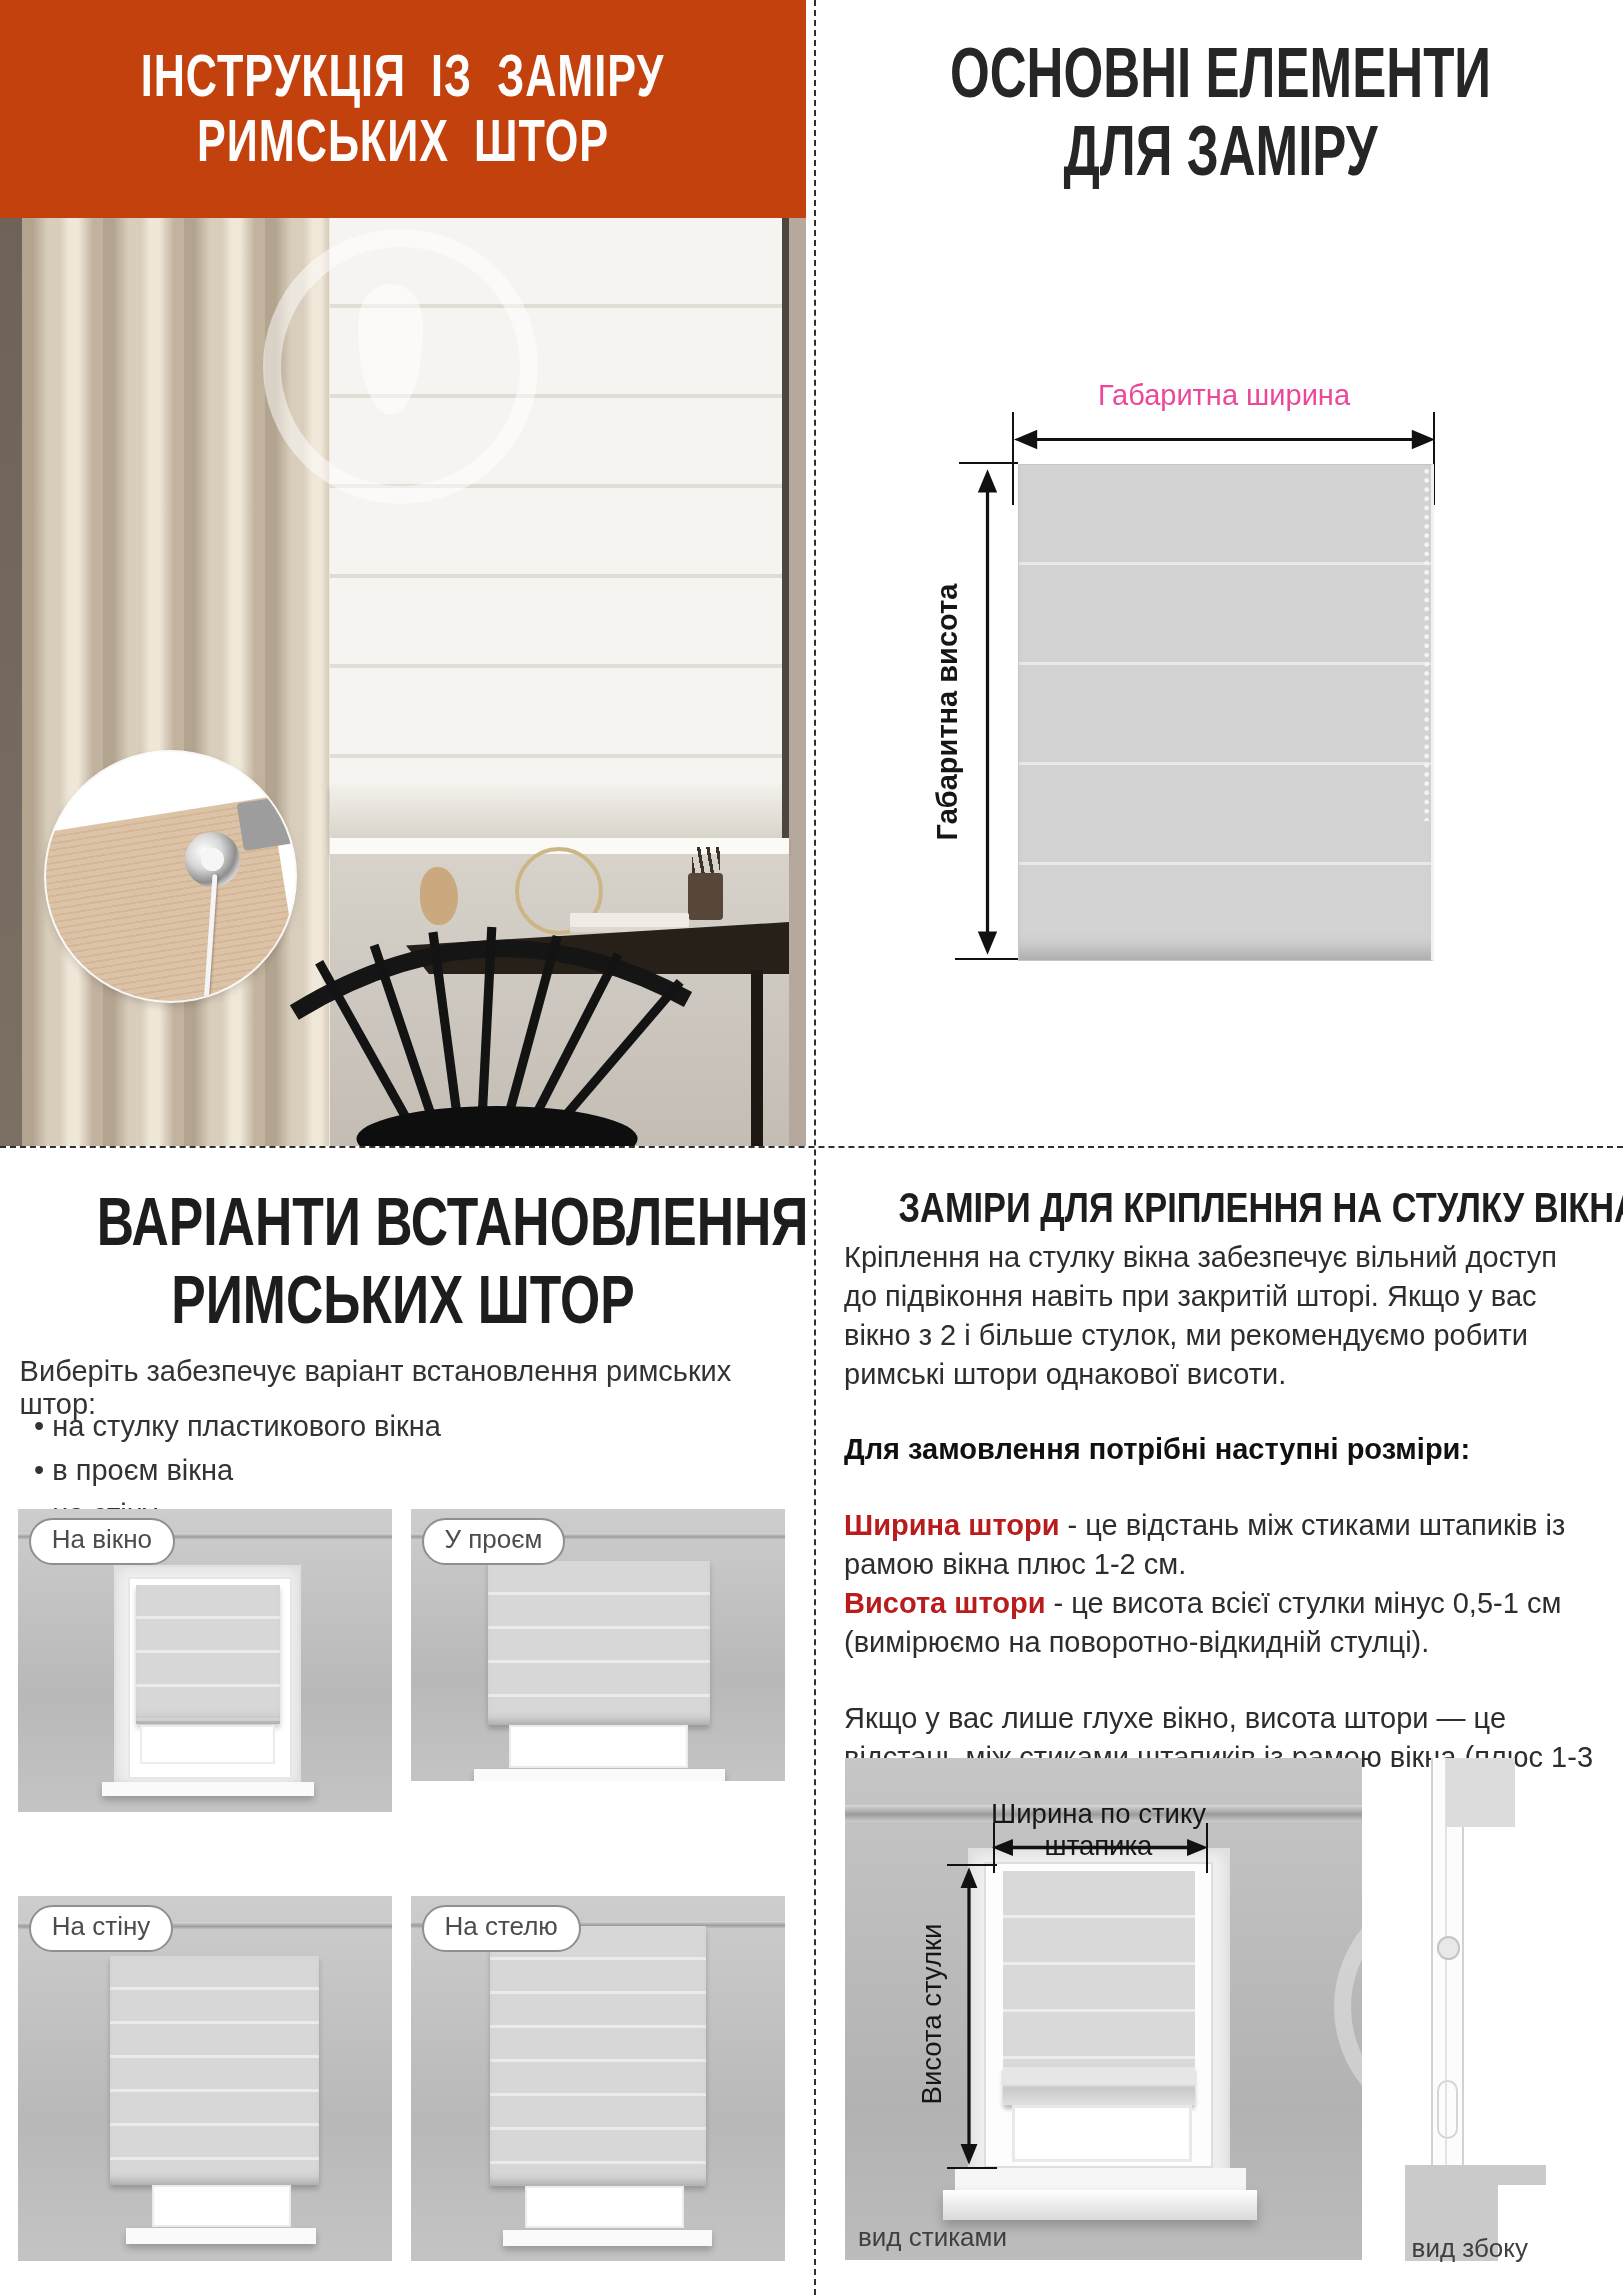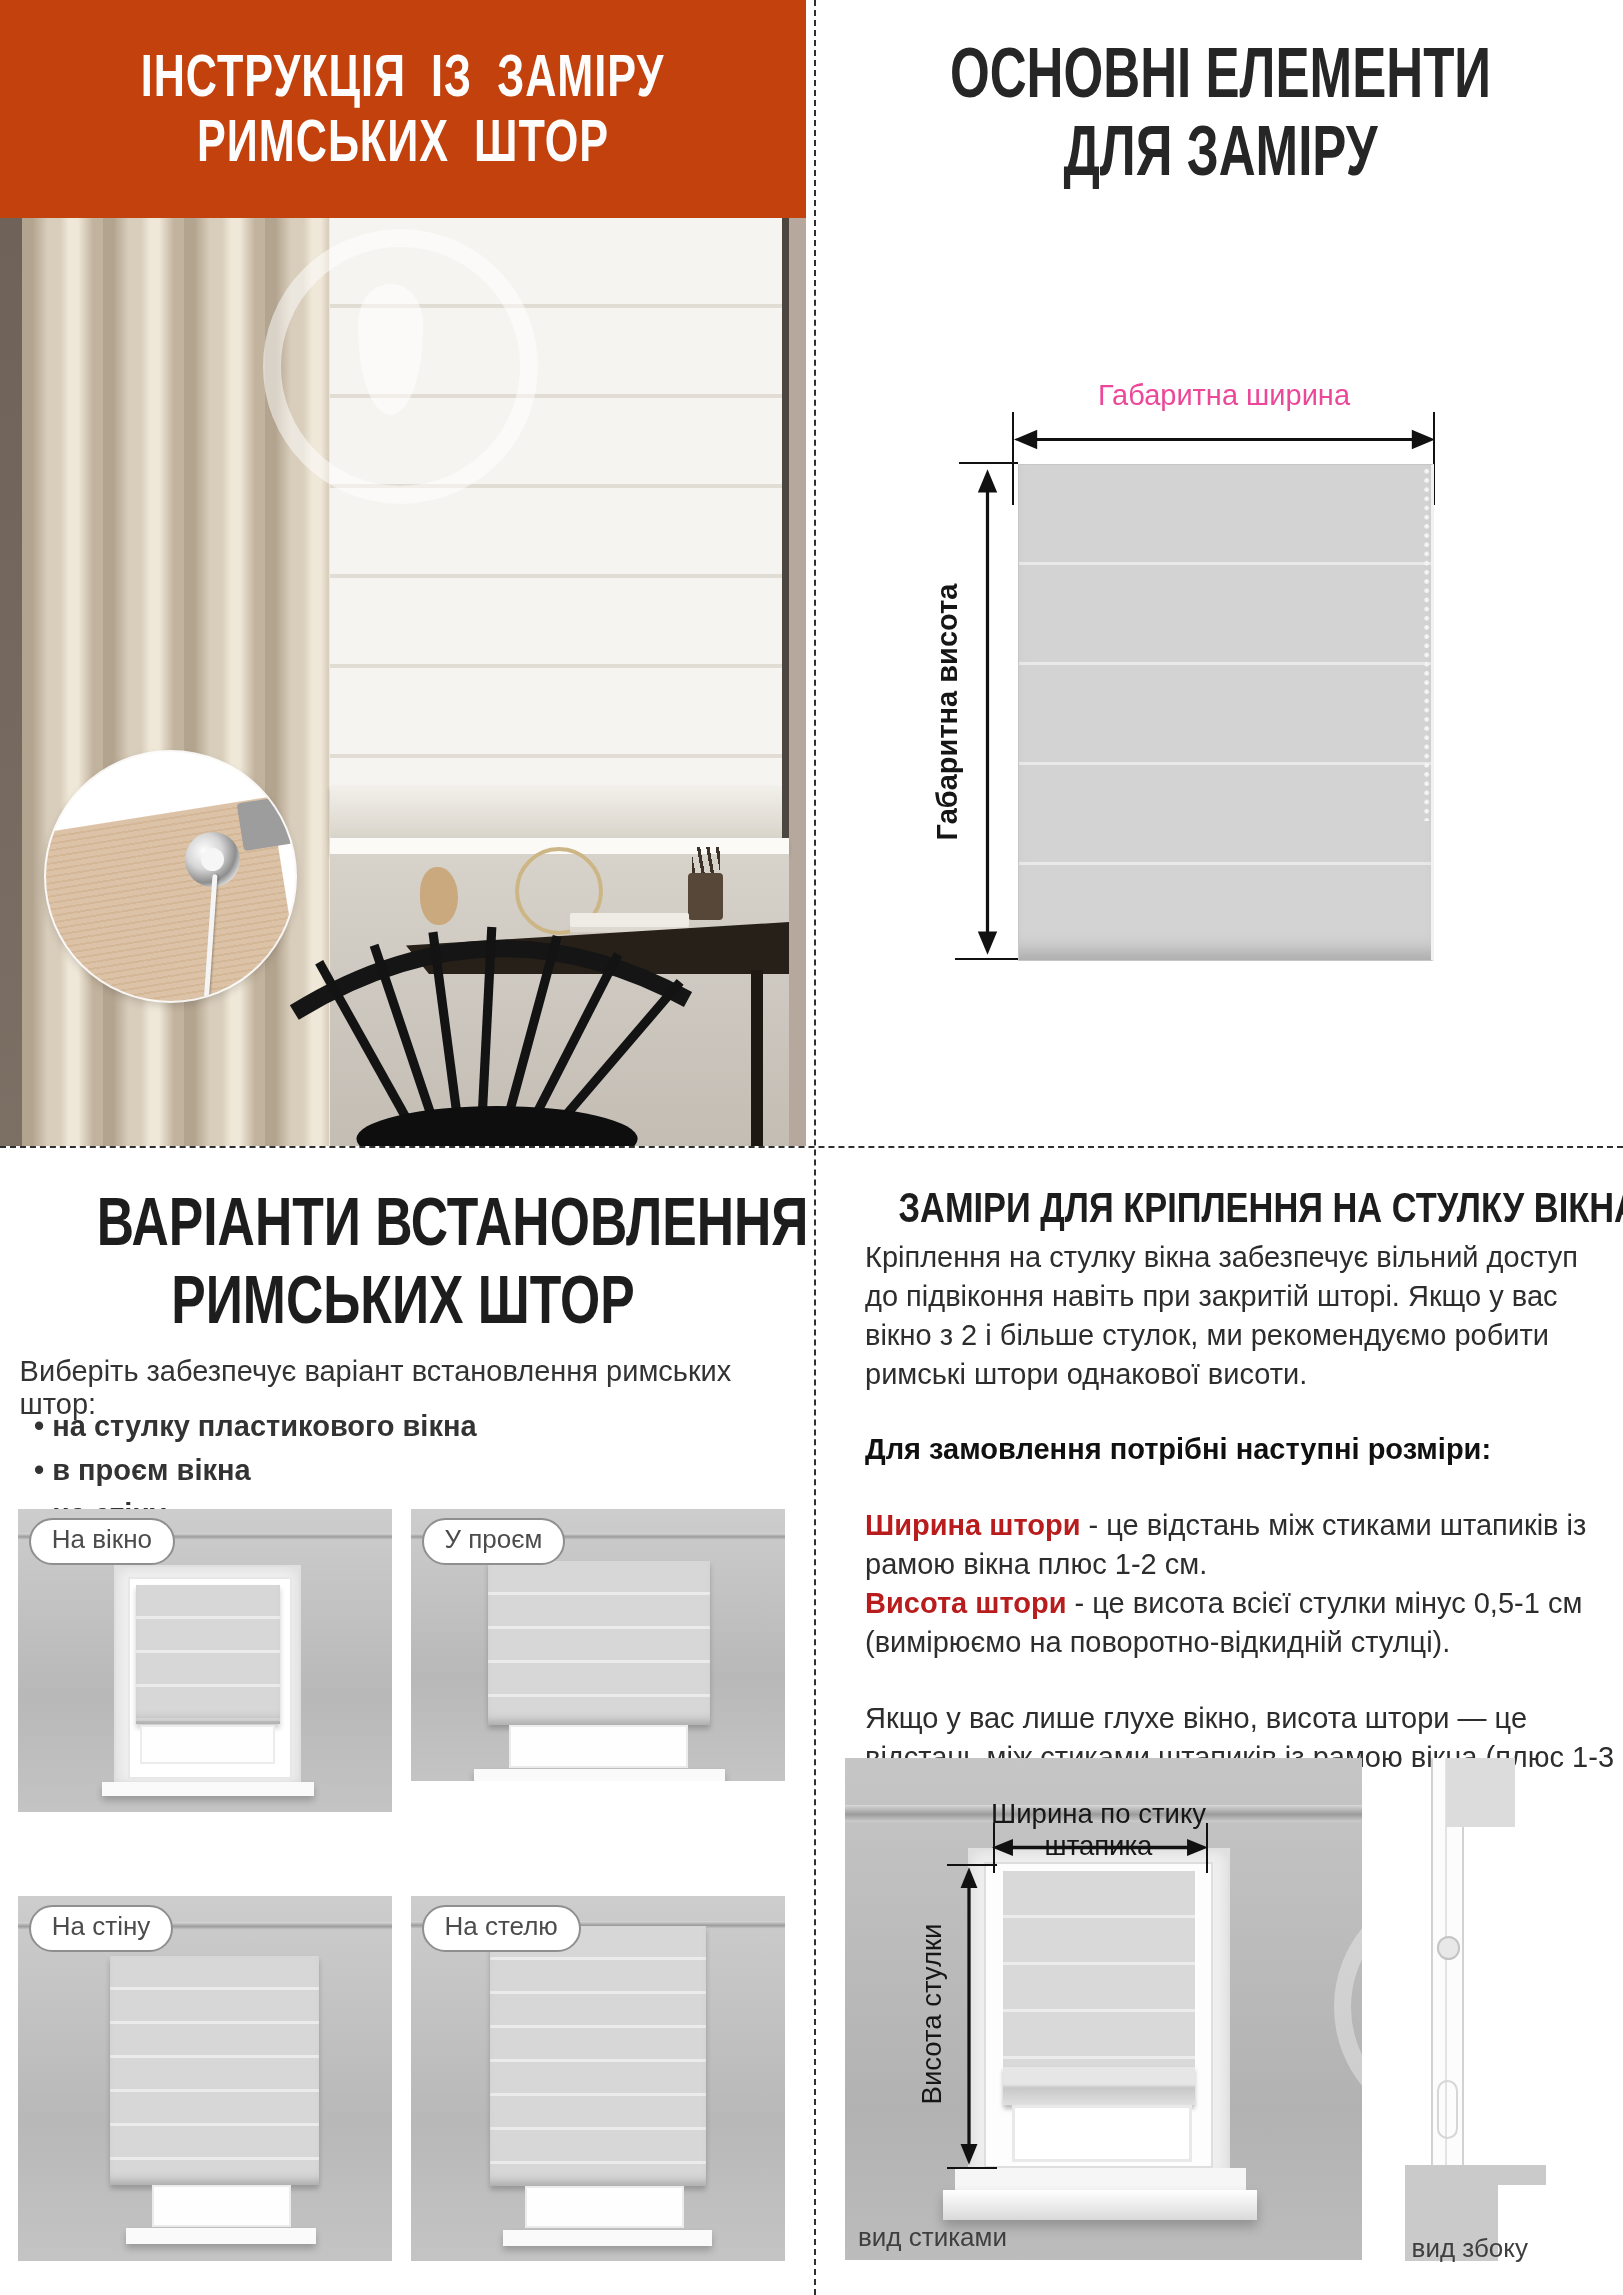--- a/index.html
+++ b/index.html
@@ -82,21 +82,21 @@
   .tick-h{position:absolute;border-top:2px solid #111;}
   .arrow-svg{position:absolute;}
   .d1-hlabel{position:absolute;left:947px;top:712px;transform:translate(-50%,-50%) rotate(-90deg);
       white-space:nowrap;font-size:29px;font-weight:700;color:#161616;}
 
   
   .inst-title{position:absolute;left:0;top:1183px;width:806px;text-align:center;}
   .inst-title .hline{font-size:68px;color:#1d1d1d;line-height:1.14;transform:scaleX(.76);}
   .inst-sub{position:absolute;left:19.6px;top:1355px;width:785px;font-size:29px;color:#333;}
   .inst-bullets{position:absolute;left:34px;top:1404px;font-size:29px;color:#333;line-height:44px;}
-  .inst-bullets .bullet{list-style:none;font-weight:bold;}
+  .inst-bullets .bullet{list-style:none;}
   .inst-bullets .bullet::before{content:'• ';font-size:29px;}
 
   
   .tile{position:absolute;overflow:hidden;background:linear-gradient(#cdcdcd,#b8b8b8 62%,#c4c4c4);}
   .t1{left:18.3px;top:1509px;width:374px;height:303px;}
   .t2{left:411px;top:1509px;width:374px;height:272px;}
   .t3{left:18.3px;top:1896px;width:374px;height:365px;}
   .t4{left:411px;top:1896px;width:374px;height:365px;}
   .pill{position:absolute;left:10.5px;top:9.2px;background:#fff;border:2px solid #8f8f8f;border-radius:39px;
       padding:3.9px 21px 7.9px;font-size:26px;color:#4c4c4c;z-index:5;}
@@ -104,21 +104,21 @@
   .t-bevel{position:absolute;background:#f0f0f0;box-shadow:0 0 0 2px #dfdfdf,inset 0 0 14.4px rgba(0,0,0,.10);}
   .t-frame{position:absolute;background:#fff;border:2.6px solid #e7e7e7;}
   .t-blind{position:absolute;background:repeating-linear-gradient(180deg,#d7d7d7 0 31px,#ebebeb 31px 34px);
       box-shadow:inset 0 -10.5px 9.2px -6.5px rgba(110,110,110,.45),0 3.9px 5.2px rgba(0,0,0,.2);}
   .t-glass{position:absolute;background:#fefefe;border:2.6px solid #ececec;}
   .t-sill{position:absolute;background:#fafafa;box-shadow:0 4.6px 7.9px rgba(0,0,0,.22);}
 
   
   .title-sash{position:absolute;left:818px;top:1183px;width:805px;text-align:center;}
   .title-sash .hline{font-size:43px;color:#1d1d1d;}
-  .sash-text{position:absolute;left:865px;top:1238px;width:751px;font-size:29px;line-height:1.34;color:#2d2d2d;}
+  .sash-text{position:absolute;left:844px;top:1238px;width:751px;font-size:29px;line-height:1.34;color:#2d2d2d;}
   .sash-text p{margin:0 0 0 0;}
   .sash-text .gap{height:37px;}
   .sash-text b{color:#b91c1c;}
 
   
   .d2-photo{position:absolute;left:845px;top:1758px;width:517px;height:502px;overflow:hidden;
       background:linear-gradient(#c6c6c6,#b2b2b2 70%,#bcbcbc);}
   .d2-molding{position:absolute;left:0;top:47px;width:100%;height:17px;background:linear-gradient(#d8d8d8,#9b9b9b 55%,#cdcdcd);}
   .d2-bevel{position:absolute;left:125px;top:92px;width:258px;height:330px;background:#efefef;
       box-shadow:0 0 0 2px #e0e0e0,inset 0 0 15.7px rgba(0,0,0,.10);}

